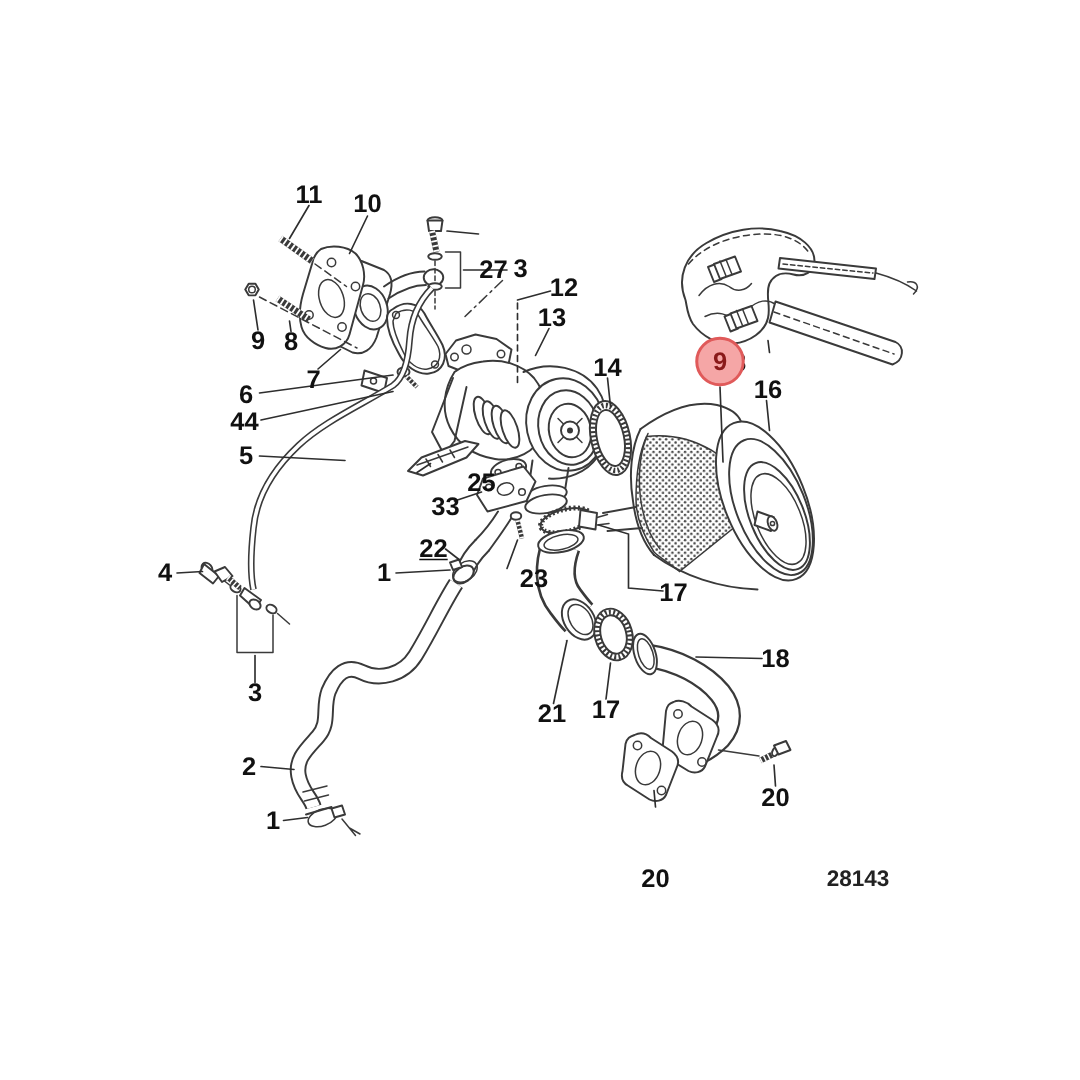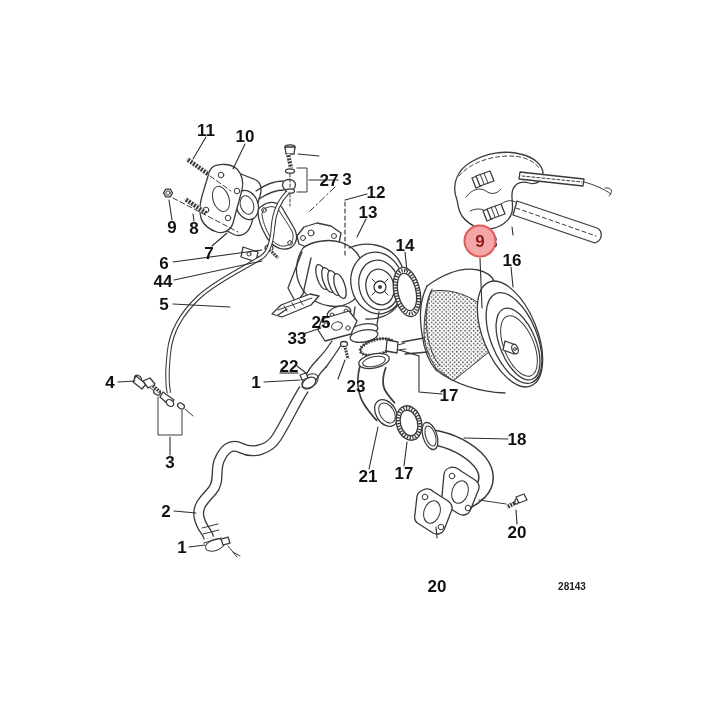--- a/index.html
+++ b/index.html
@@ -16,21 +16,21 @@
   .callout{position:absolute;transform:translate(-50%,-50%);
            font-weight:bold;font-size:17px;color:#111;line-height:1;
            white-space:nowrap;z-index:5;}
   .callout.highlighted{width:33px;height:33px;border-radius:50%;
            background:var(--hl-fill,#f5a6a6);
            border:2.5px solid var(--hl-border,#e05a5a);
            color:var(--hl-text,#8a1a1a);
            display:flex;align-items:center;justify-content:center;
            box-sizing:border-box;}
   .drawing-number{position:absolute;transform:translate(-50%,-50%);
-           font-weight:bold;font-size:10px;color:#222;z-index:5;}
+           font-weight:bold;font-size:15px;color:#222;z-index:5;}
 </style>
 </head>
 <body>
 
 <div class="stage">
 
 <svg width="720" height="720" viewBox="0 0 720 720">
   <defs>
     <pattern id="meshdots" width="4.2" height="4.2" patternUnits="userSpaceOnUse">
       <circle cx="1" cy="1" r="0.85" fill="#4a4a4a"></circle>

